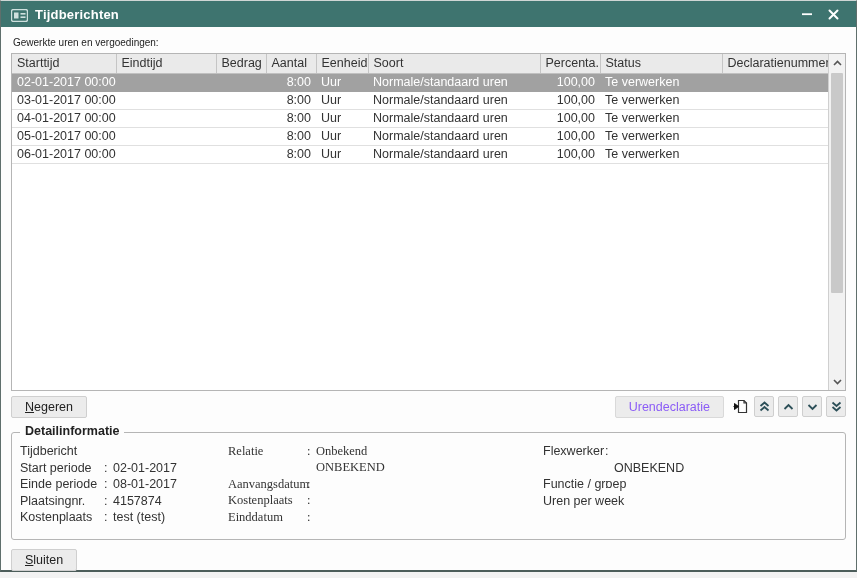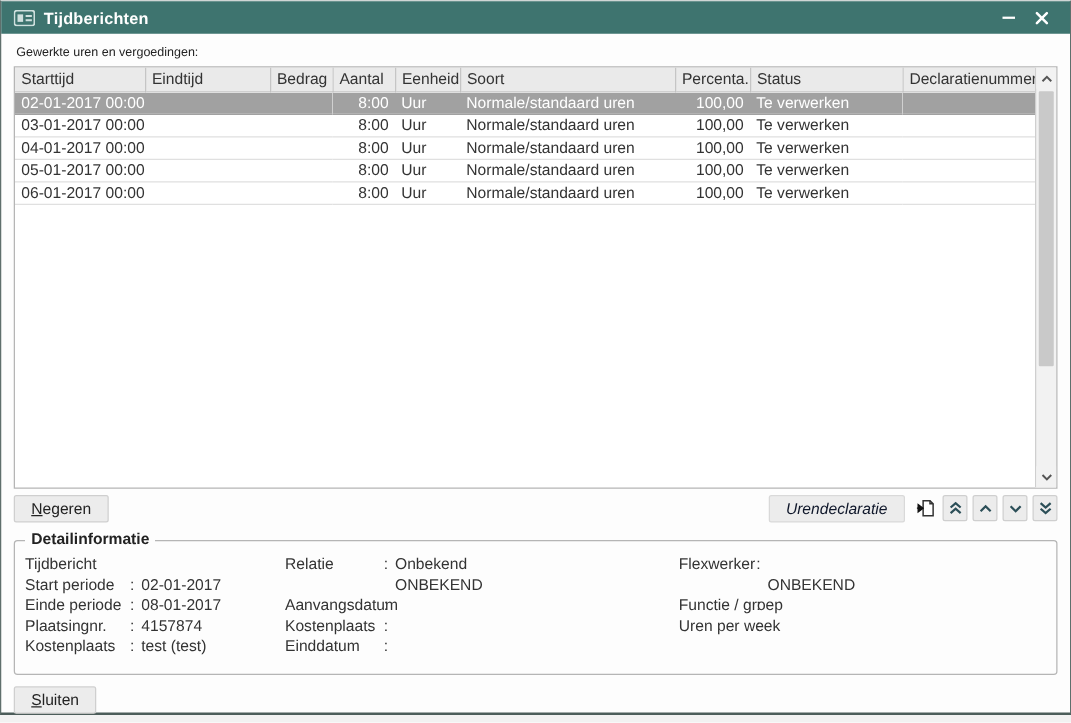--- a/index.html
+++ b/index.html
@@ -64,40 +64,40 @@
   .sb-thumb { position:absolute; left:2px; right:2px; top:2px; height:220px; background:#c9c9c9; border-radius:1px; }
   
   .actionbar { display:flex; align-items:flex-start; margin-top:5px; height:24px; }
   .btn {
     font-family:"Liberation Sans", sans-serif; font-size:12.5px; color:#222;
     background:#ececec; border:1px solid #cfcfcf; border-radius:2px;
     padding:3px 13px; cursor:pointer;
   }
   .btn .mnemonic { text-decoration:underline; }
   .actionbar .spacer { flex:1; }
-  .btn.disabled { color:#0f172a; border-color:#d9d9d9; cursor:default;font-style:italic; }
+  .btn.disabled { color:#8b5cf6; border-color:#d9d9d9; cursor:default; }
   .icon-btn {
     width:20px; height:21px; margin-left:4px; background:#ececec;
     border:1px solid #cfcfcf; border-radius:2px;
     display:flex; align-items:center; justify-content:center; cursor:pointer; padding:0;
   }
   .icon-btn.flat { background:transparent; border-color:transparent; width:20px; margin-left:6px; }
   
   .fieldset {
     position:relative; margin-top:12px; border:1px solid #b5b5b5; border-radius:3px;
     height:108px; padding:10px 8px 6px 8px; background:#fdfdfd;
   }
   .fieldset .legend {
     position:absolute; top:-9px; left:8px; background:#fdfdfd; padding:0 5px;
     font-size:12.5px; font-weight:bold; color:#222;
   }
   .detail-cols { display:flex; flex-direction:row; font-size:12.5px; color:#333; }
   .dcol { display:flex; flex-direction:column; }
   .dcol-1 { width:208px; }
-  .dcol-2 { width:315px; }
+  .dcol-2 { width:315px;font-family:Liberation Serif, serif; }
   .dcol-3 { flex:1; }
   .dline { display:flex; height:16.5px; align-items:center; white-space:nowrap; }
   .dcol-1 .lbl { width:84px; flex:0 0 84px; }
   .dcol-2 .lbl { width:79px; flex:0 0 79px; }
   .dcol-3 .lbl { width:62px; flex:0 0 62px; }
   .sep { width:9px; flex:0 0 9px; }
   .val { flex:1; overflow:hidden; }
   
   .footer { margin-top:9px;text-decoration:underline; }
   svg { shape-rendering:geometricPrecision; }

